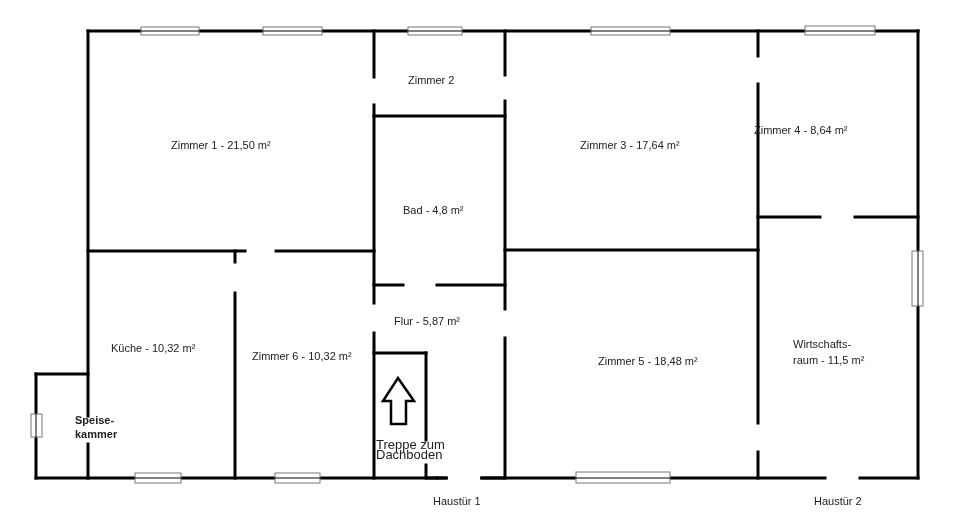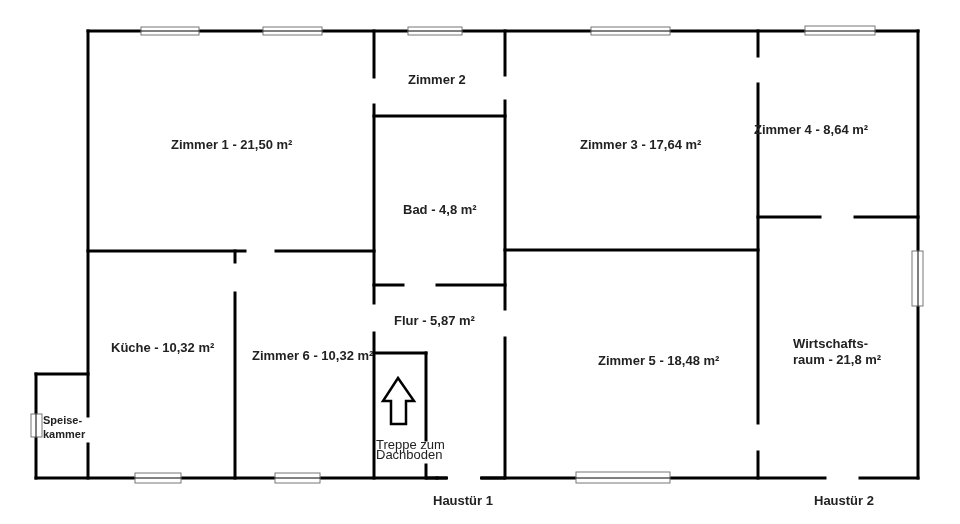--- a/index.html
+++ b/index.html
@@ -1,18 +1,18 @@
 <!DOCTYPE html>
 <html><head>
 <meta charset="utf-8">
 <style>
   html,body{margin:0;padding:0;background:#fff;}
   body{width:960px;height:524px;position:relative;overflow:hidden;font-family:"Liberation Sans","DejaVu Sans",sans-serif;}
   svg{position:absolute;left:0;top:0;}
-  .lbl{position:absolute;font-weight:bold;color:#222;font-size:13px;white-space:nowrap;line-height:16px;}
+  .lbl{position:absolute;font-weight:normal;color:#222;font-size:11px;white-space:nowrap;line-height:16px;}
   .small{font-size:13px;font-weight:normal;line-height:10px;color:#222;}
   .sk{font-size:11px;font-weight:bold;line-height:14px;}
 </style>
 </head>
 <body>
 
 <svg width="960" height="524">
   <g stroke="#000" stroke-width="3" fill="none" stroke-linecap="square">
 
     <line x1="88" y1="31" x2="918" y2="31"></line>
@@ -100,23 +100,23 @@
 <div class="lbl" style="left:408px;top:72px;">Zimmer 2</div>
 <div class="lbl" style="left:580px;top:137px;">Zimmer 3 - 17,64 m²</div>
 <div class="lbl" style="left:754px;top:122px;">Zimmer 4 - 8,64 m²</div>
 <div class="lbl" style="left:403px;top:202px;">Bad - 4,8 m²</div>
 <div class="lbl" style="left:111px;top:340px;">Küche - 10,32 m²</div>
 <div class="lbl" style="left:252px;top:348px;">Zimmer 6 - 10,32 m²</div>
 <div class="lbl" style="left:394px;top:313px;">Flur - 5,87 m²</div>
 <div class="lbl" style="left:598px;top:353px;text-align:center;">Zimmer 5 - 18,48 m²</div>
 <div class="lbl" style="left:793px;top:336px;">
   <div>Wirtschafts-</div>
-  <div>raum - 21,8 m²</div>
+  <div>raum - 11,5 m²</div>
 </div>
-<div class="lbl sk" style="left:43px;top:413px;">
+<div class="lbl sk" style="left:43px;top:413px;padding-left:32px;">
   <div>Speise-</div>
   <div>kammer</div>
 </div>
 <div class="lbl small" style="left:376px;top:440px;">
   <div>Treppe zum</div>
   <div>Dachboden</div>
 </div>
 <div class="lbl" style="left:433px;top:493px;">Haustür 1</div>
 <div class="lbl" style="left:814px;top:493px;">Haustür 2</div>
 

